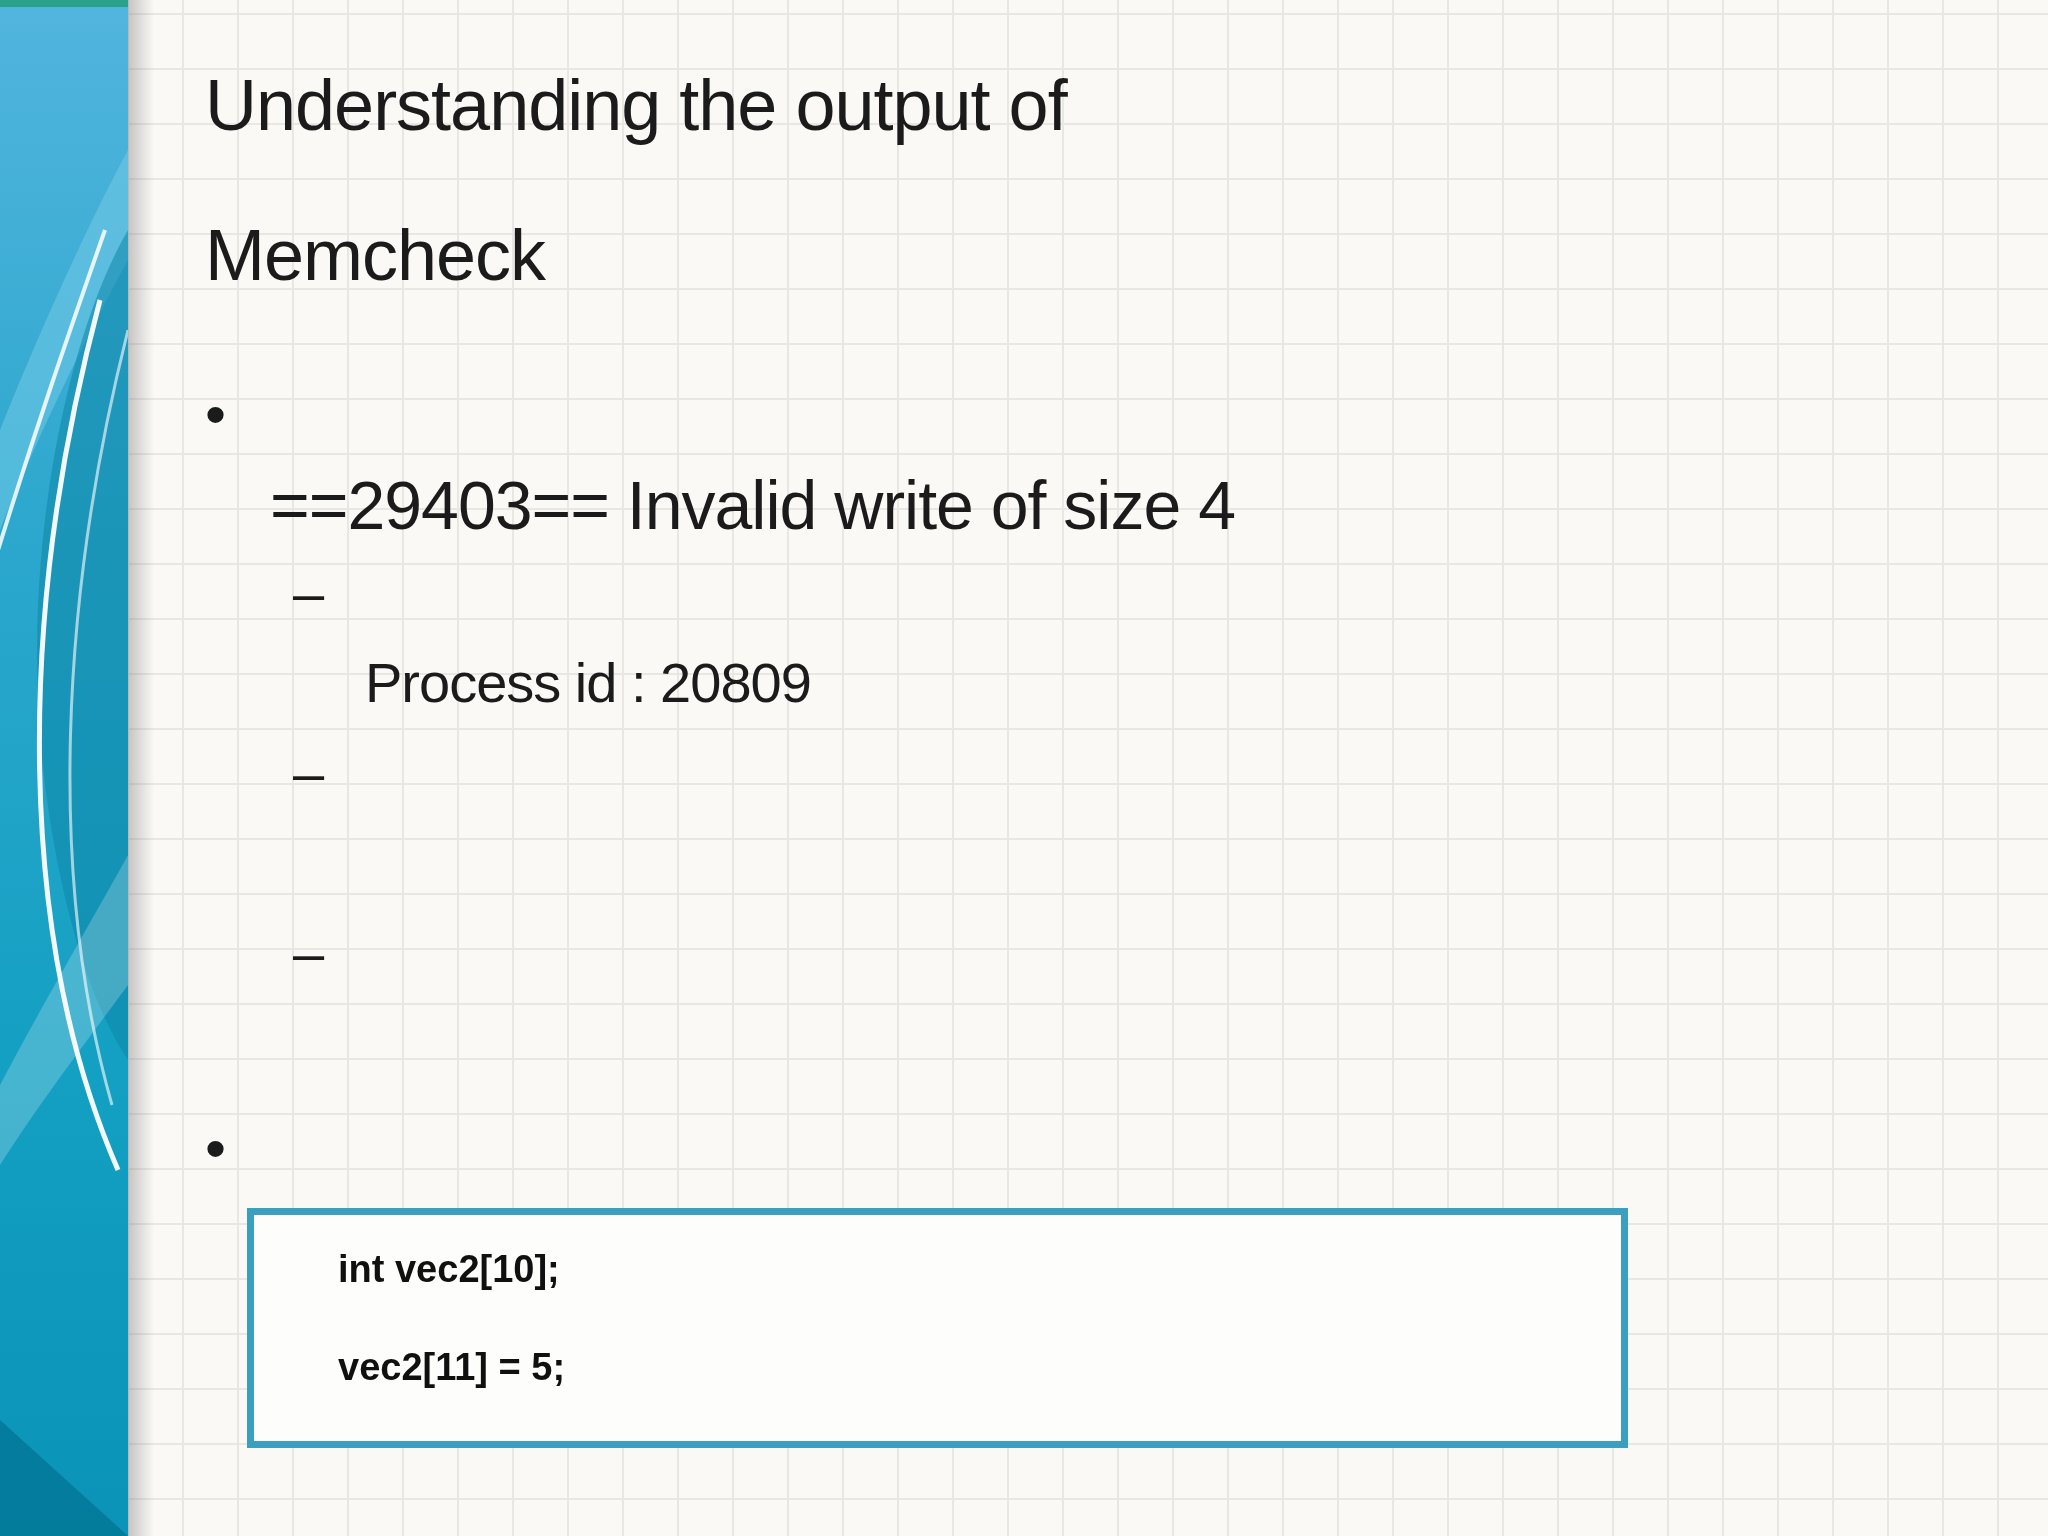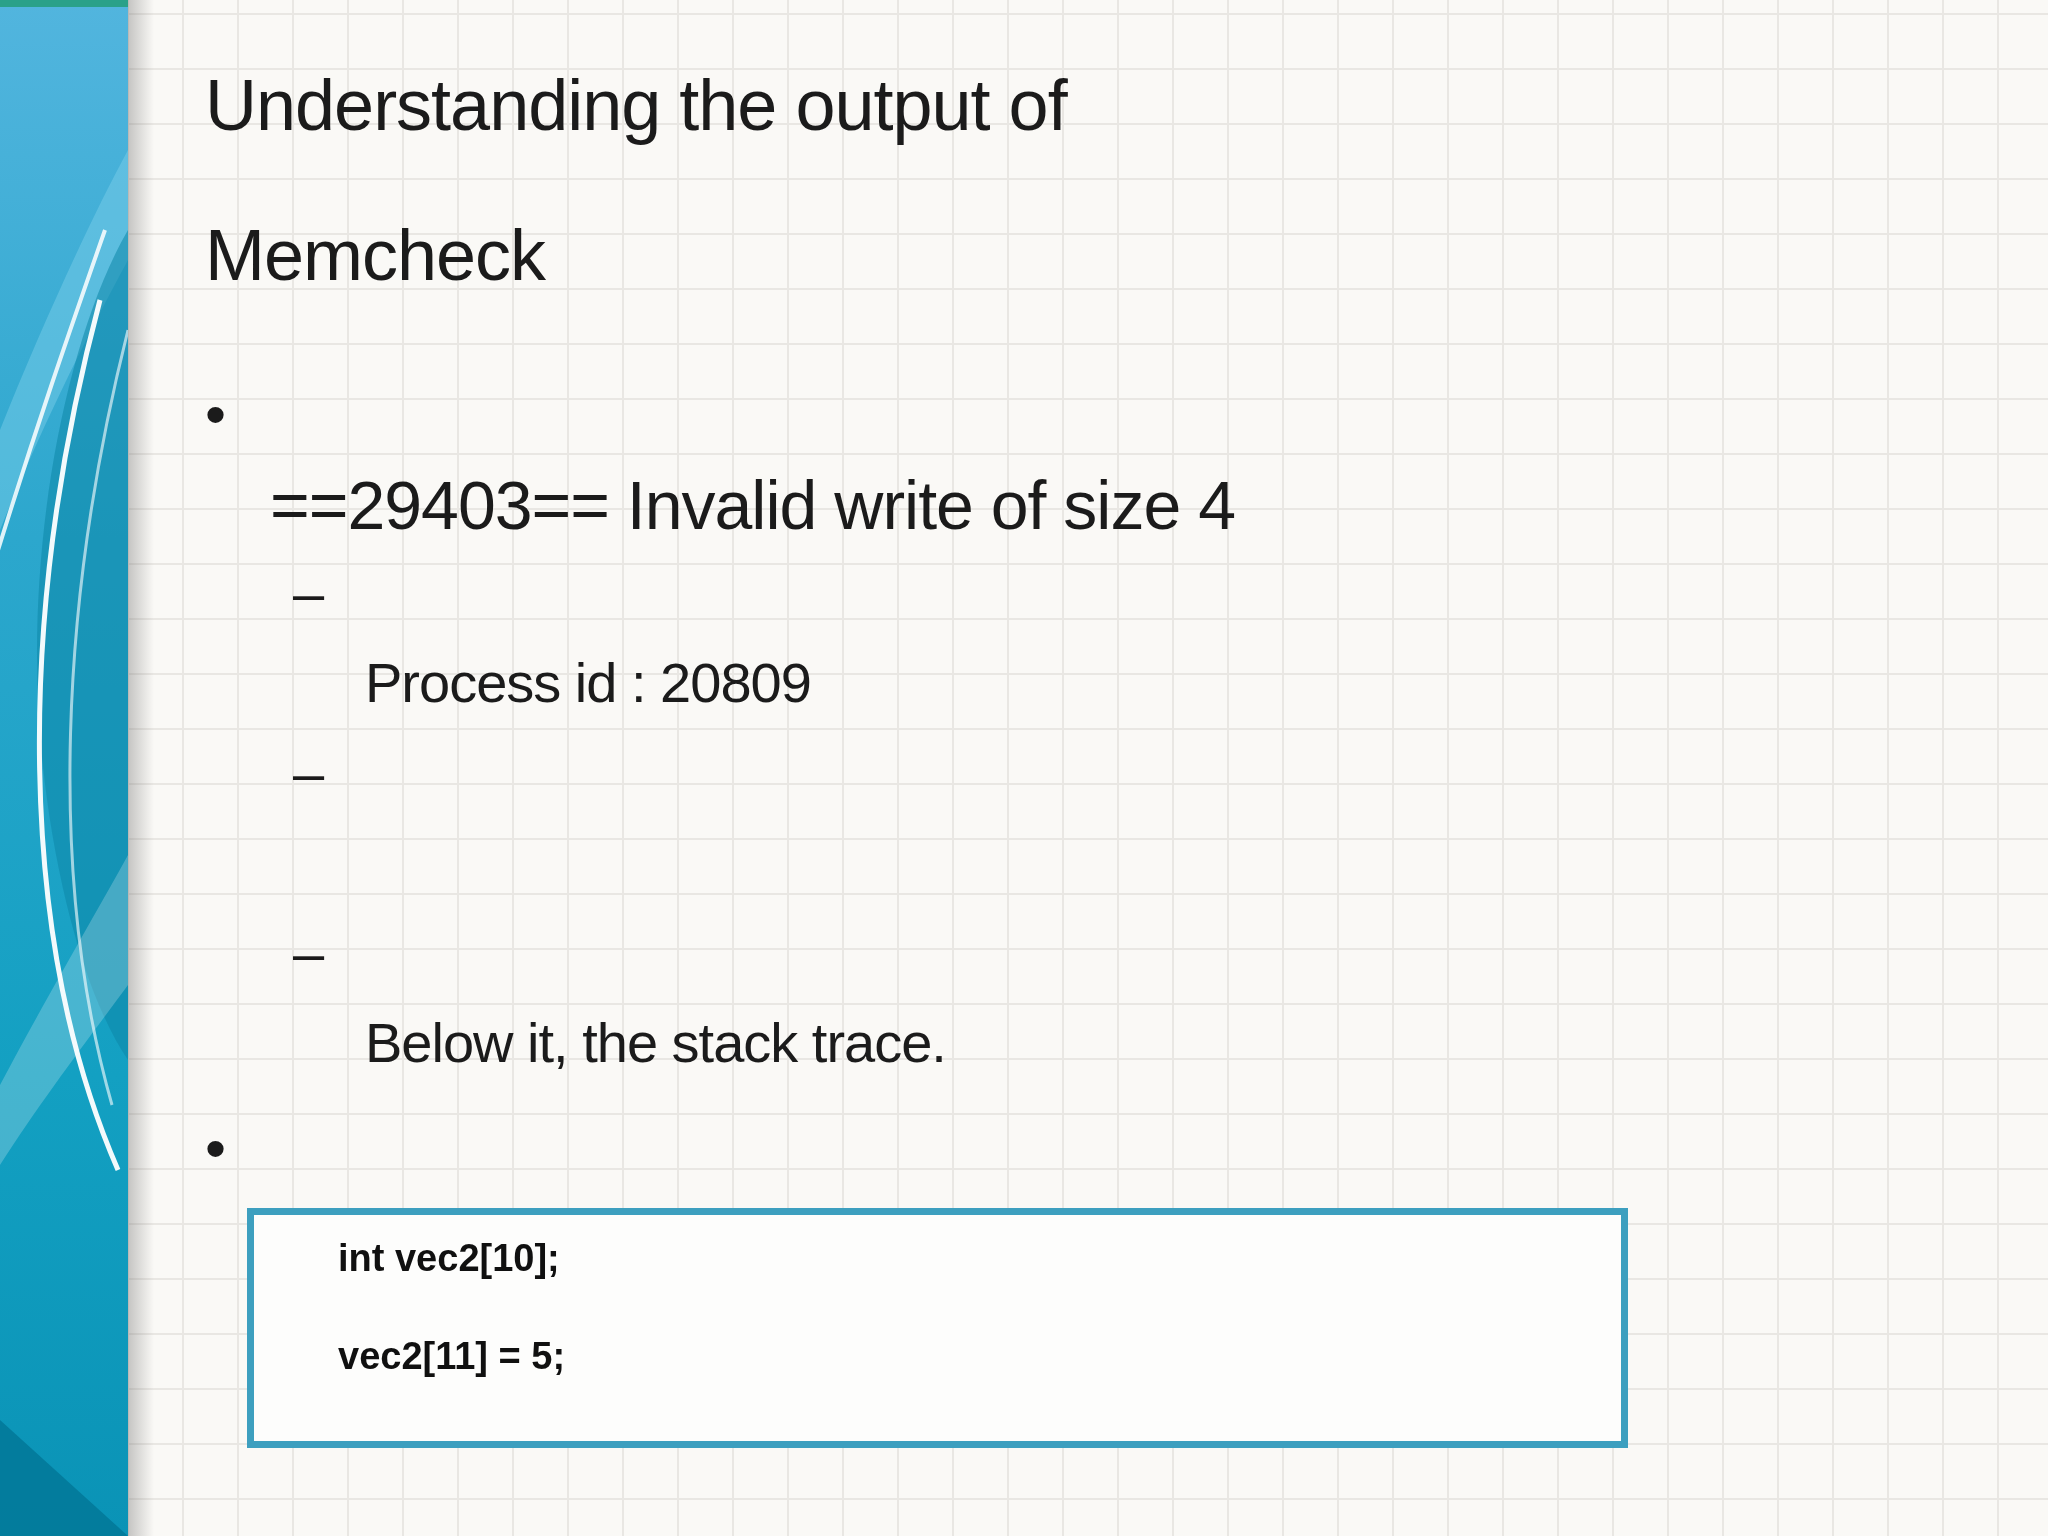--- a/index.html
+++ b/index.html
@@ -47,21 +47,21 @@
   .li2 .marker{
     position:absolute;left:88px;top:0;font-size:56px;
   }
   .li1.first{margin-top:0;}
   .li1.gap{margin-top:22px;}
   .codebox{
     position:absolute;left:247px;top:1208px;width:1381px;height:240px;
     box-sizing:border-box;
     border:7px solid var(--accent,#3d9fbf);
     background:#fdfdfc;
-    padding:19px 20px 0 84px;
+    padding:30px 20px 0 84px;
   }
   .code-line{
     font-size:38px;font-weight:bold;line-height:49px;min-height:49px;
     color:#101010;letter-spacing:0;
   }
 </style>
 </head>
 <body>
 
 <div class="slide">
@@ -97,21 +97,21 @@
       <div class="li li1 first">
         <span class="marker">•</span><span>==29403== Invalid write of size 4</span>
       </div>
       <div class="li li2">
         <span class="marker">–</span><span>Process id : 20809</span>
       </div>
       <div class="li li2">
         <span class="marker">–</span>
       </div>
       <div class="li li2">
-        <span class="marker">–</span><span>Below it, the stack trace.</span>
+        <span class="marker">–</span>
       </div>
       <div class="li li1 gap">
         <span class="marker">•</span><span>==11888== 40 bytes in 1 blocks are definitely
 lost in loss record 1 of 1</span>
       </div>
       <div class="li li2">
         <span class="marker">–</span>
       </div>
 
     </div>

